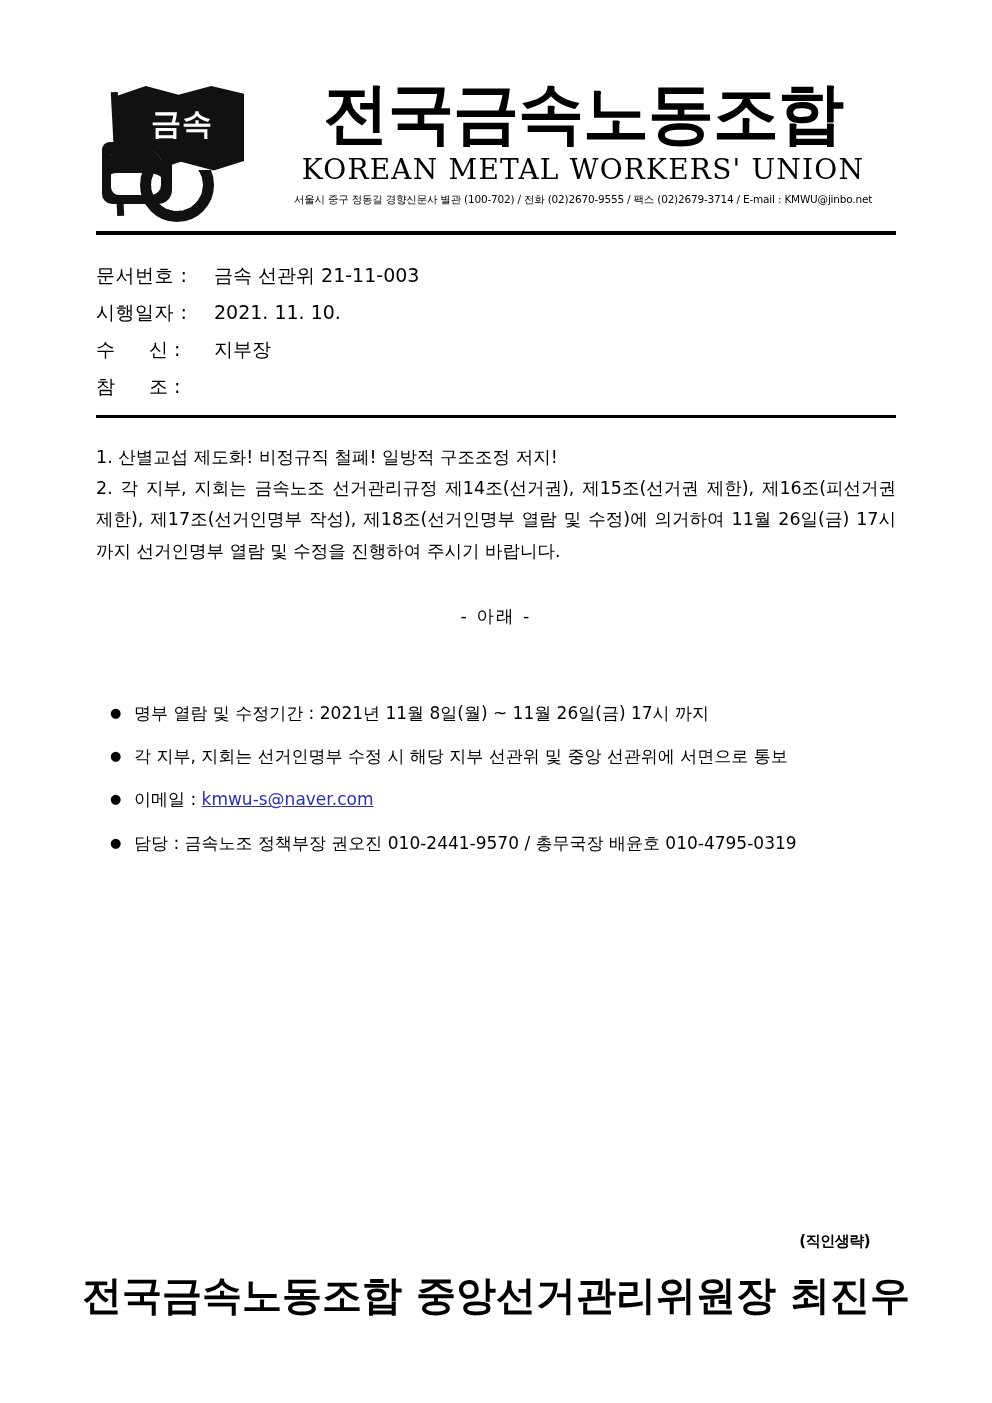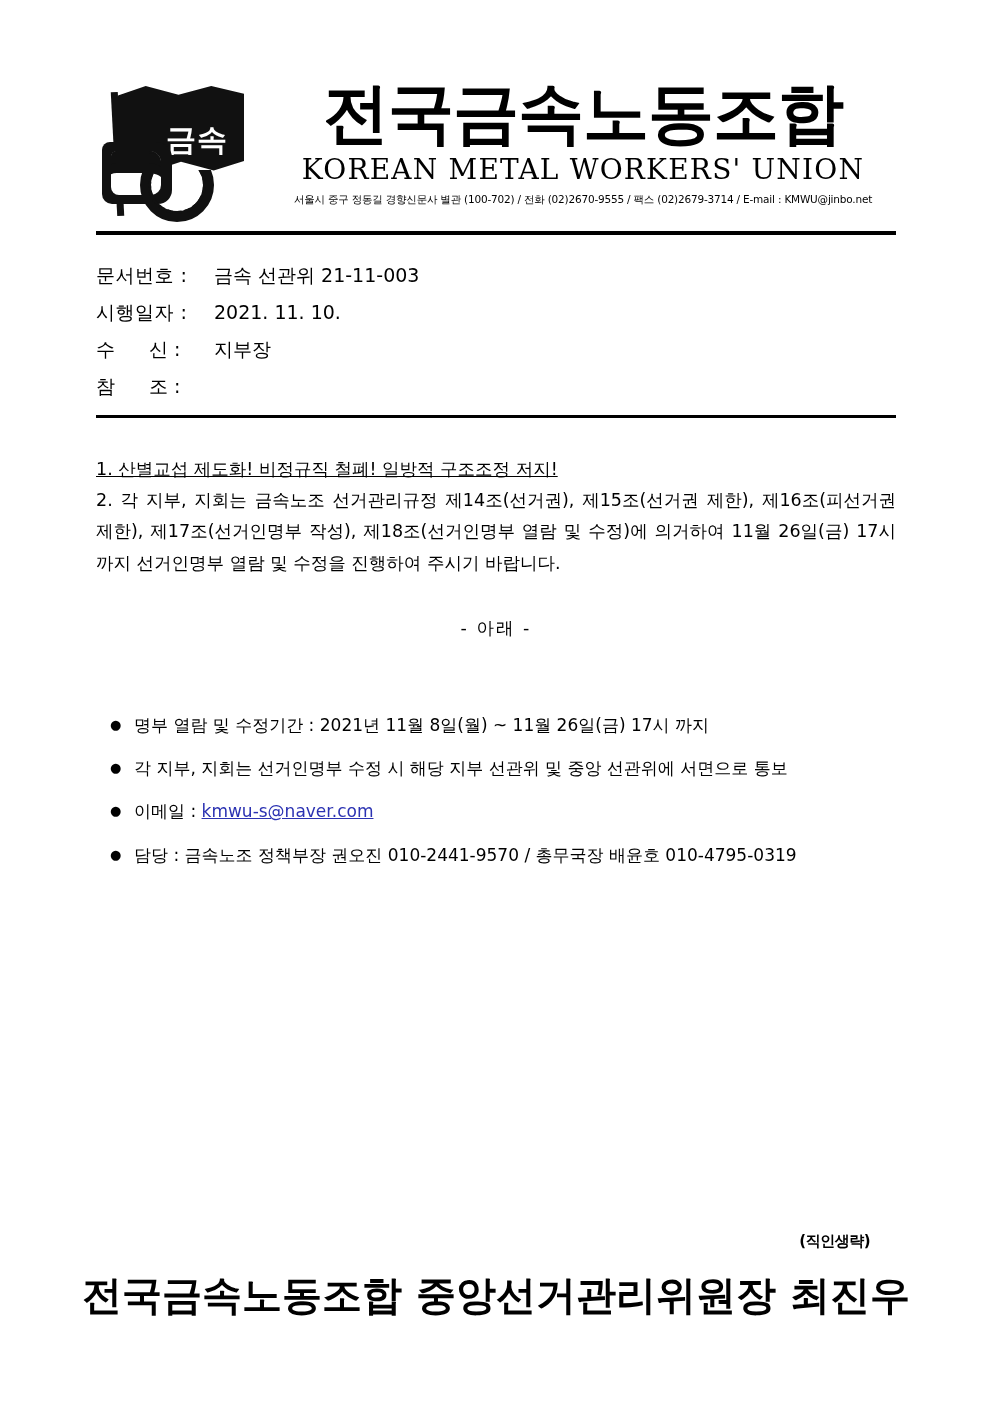--- a/index.html
+++ b/index.html
@@ -49,30 +49,30 @@
     left: 22px;
     top: 2px;
     width: 126px;
     height: 96px;
     background: #111;
     clip-path: polygon(0% 10%, 22% 0%, 48% 9%, 74% 0%, 100% 8%, 100% 78%, 76% 88%, 50% 79%, 24% 90%, 0% 80%);
   }
   .logo-flag-inner {
     position: absolute;
     left: 40px;
-    top: 24px;
+    top: 8px;
     width: 92px;
     height: 64px;
     color: #ffffff;
     font-family: "DejaVu Sans", "Liberation Sans", sans-serif;
     font-weight: bold;
     font-size: 30px;
     letter-spacing: 1px;
     line-height: 64px;
-    text-align: right;
+    text-align: center;
   }
   
   .logo-fist {
     position: absolute;
     left: 6px;
     top: 58px;
     width: 70px;
     height: 62px;
     background: #111;
     border-radius: 8px 16px 14px 10px;
@@ -189,22 +189,21 @@
   
   .body-area {
     margin: 0 96px;
     font-size: 17.5px;
     line-height: 1.78;
   }
   .para {
     text-align: justify;
   }
   .para-1 {
-    margin-top: 36px;
-    text-decoration: underline;
+    margin-top: 24px;
   }
   .centered-note {
     margin-top: 34px;
     text-align: center;
     font-size: 17.5px;
     letter-spacing: 2px;
   }
   .bullets {
     margin-top: 66px;
     padding-left: 14px;

